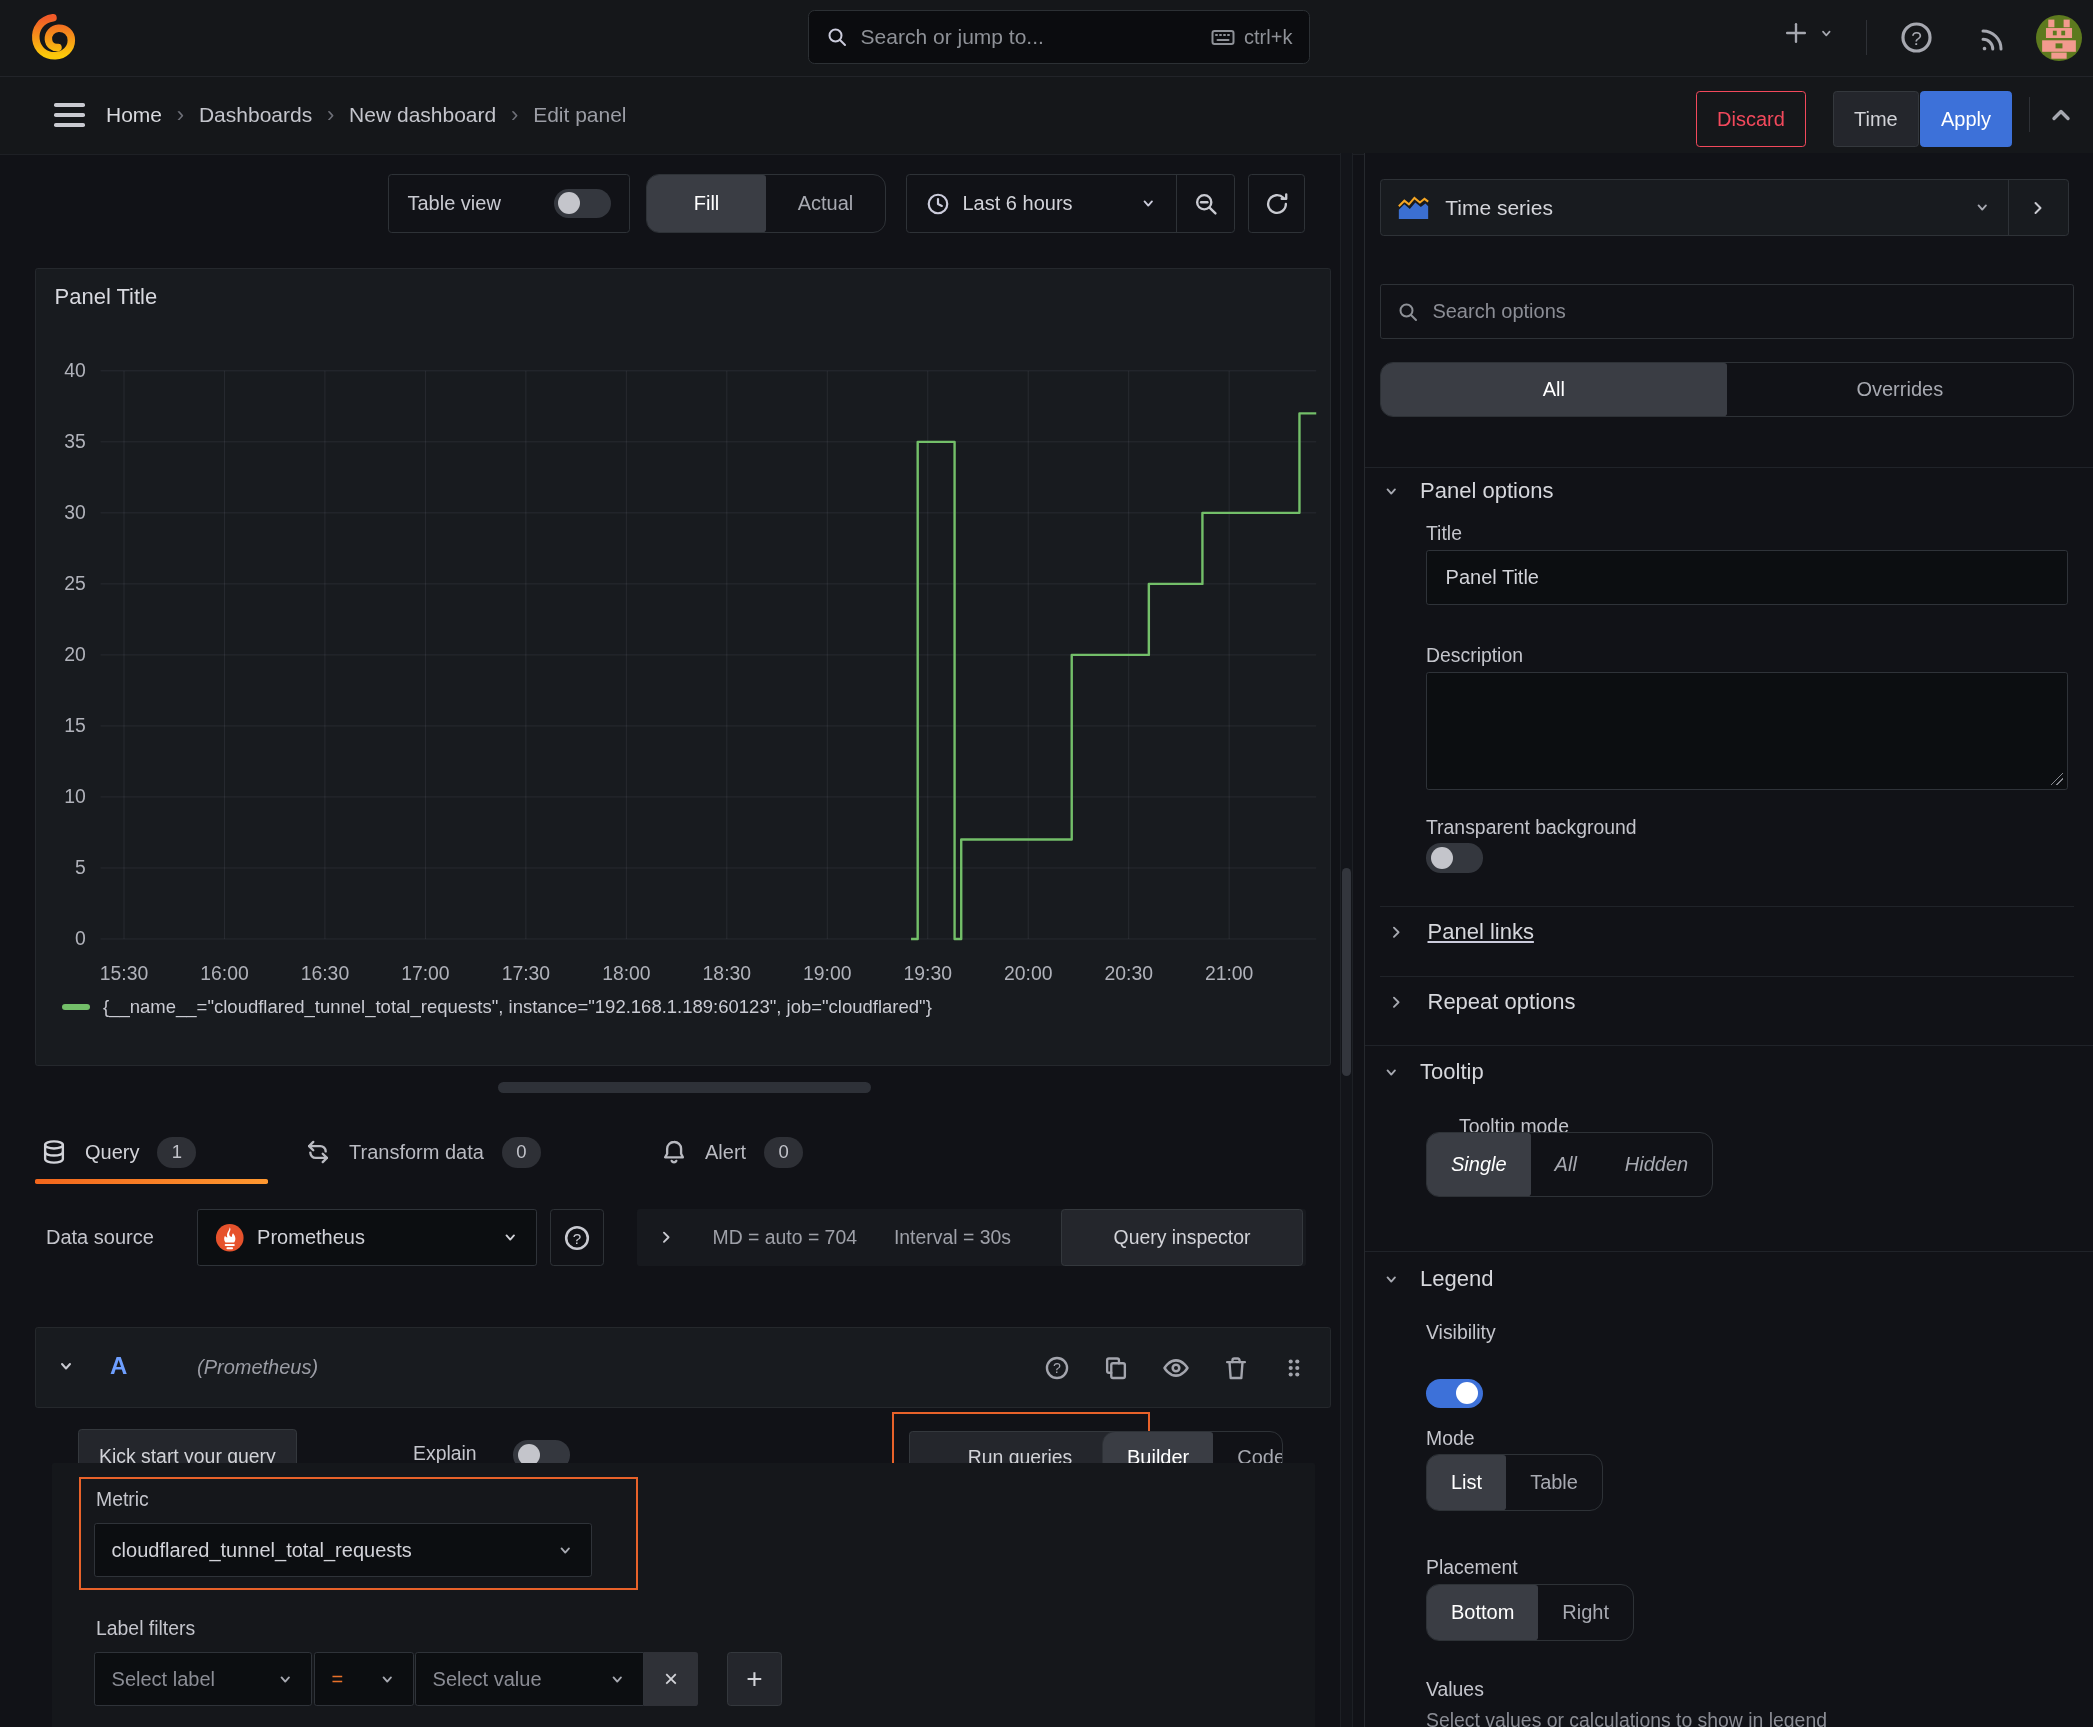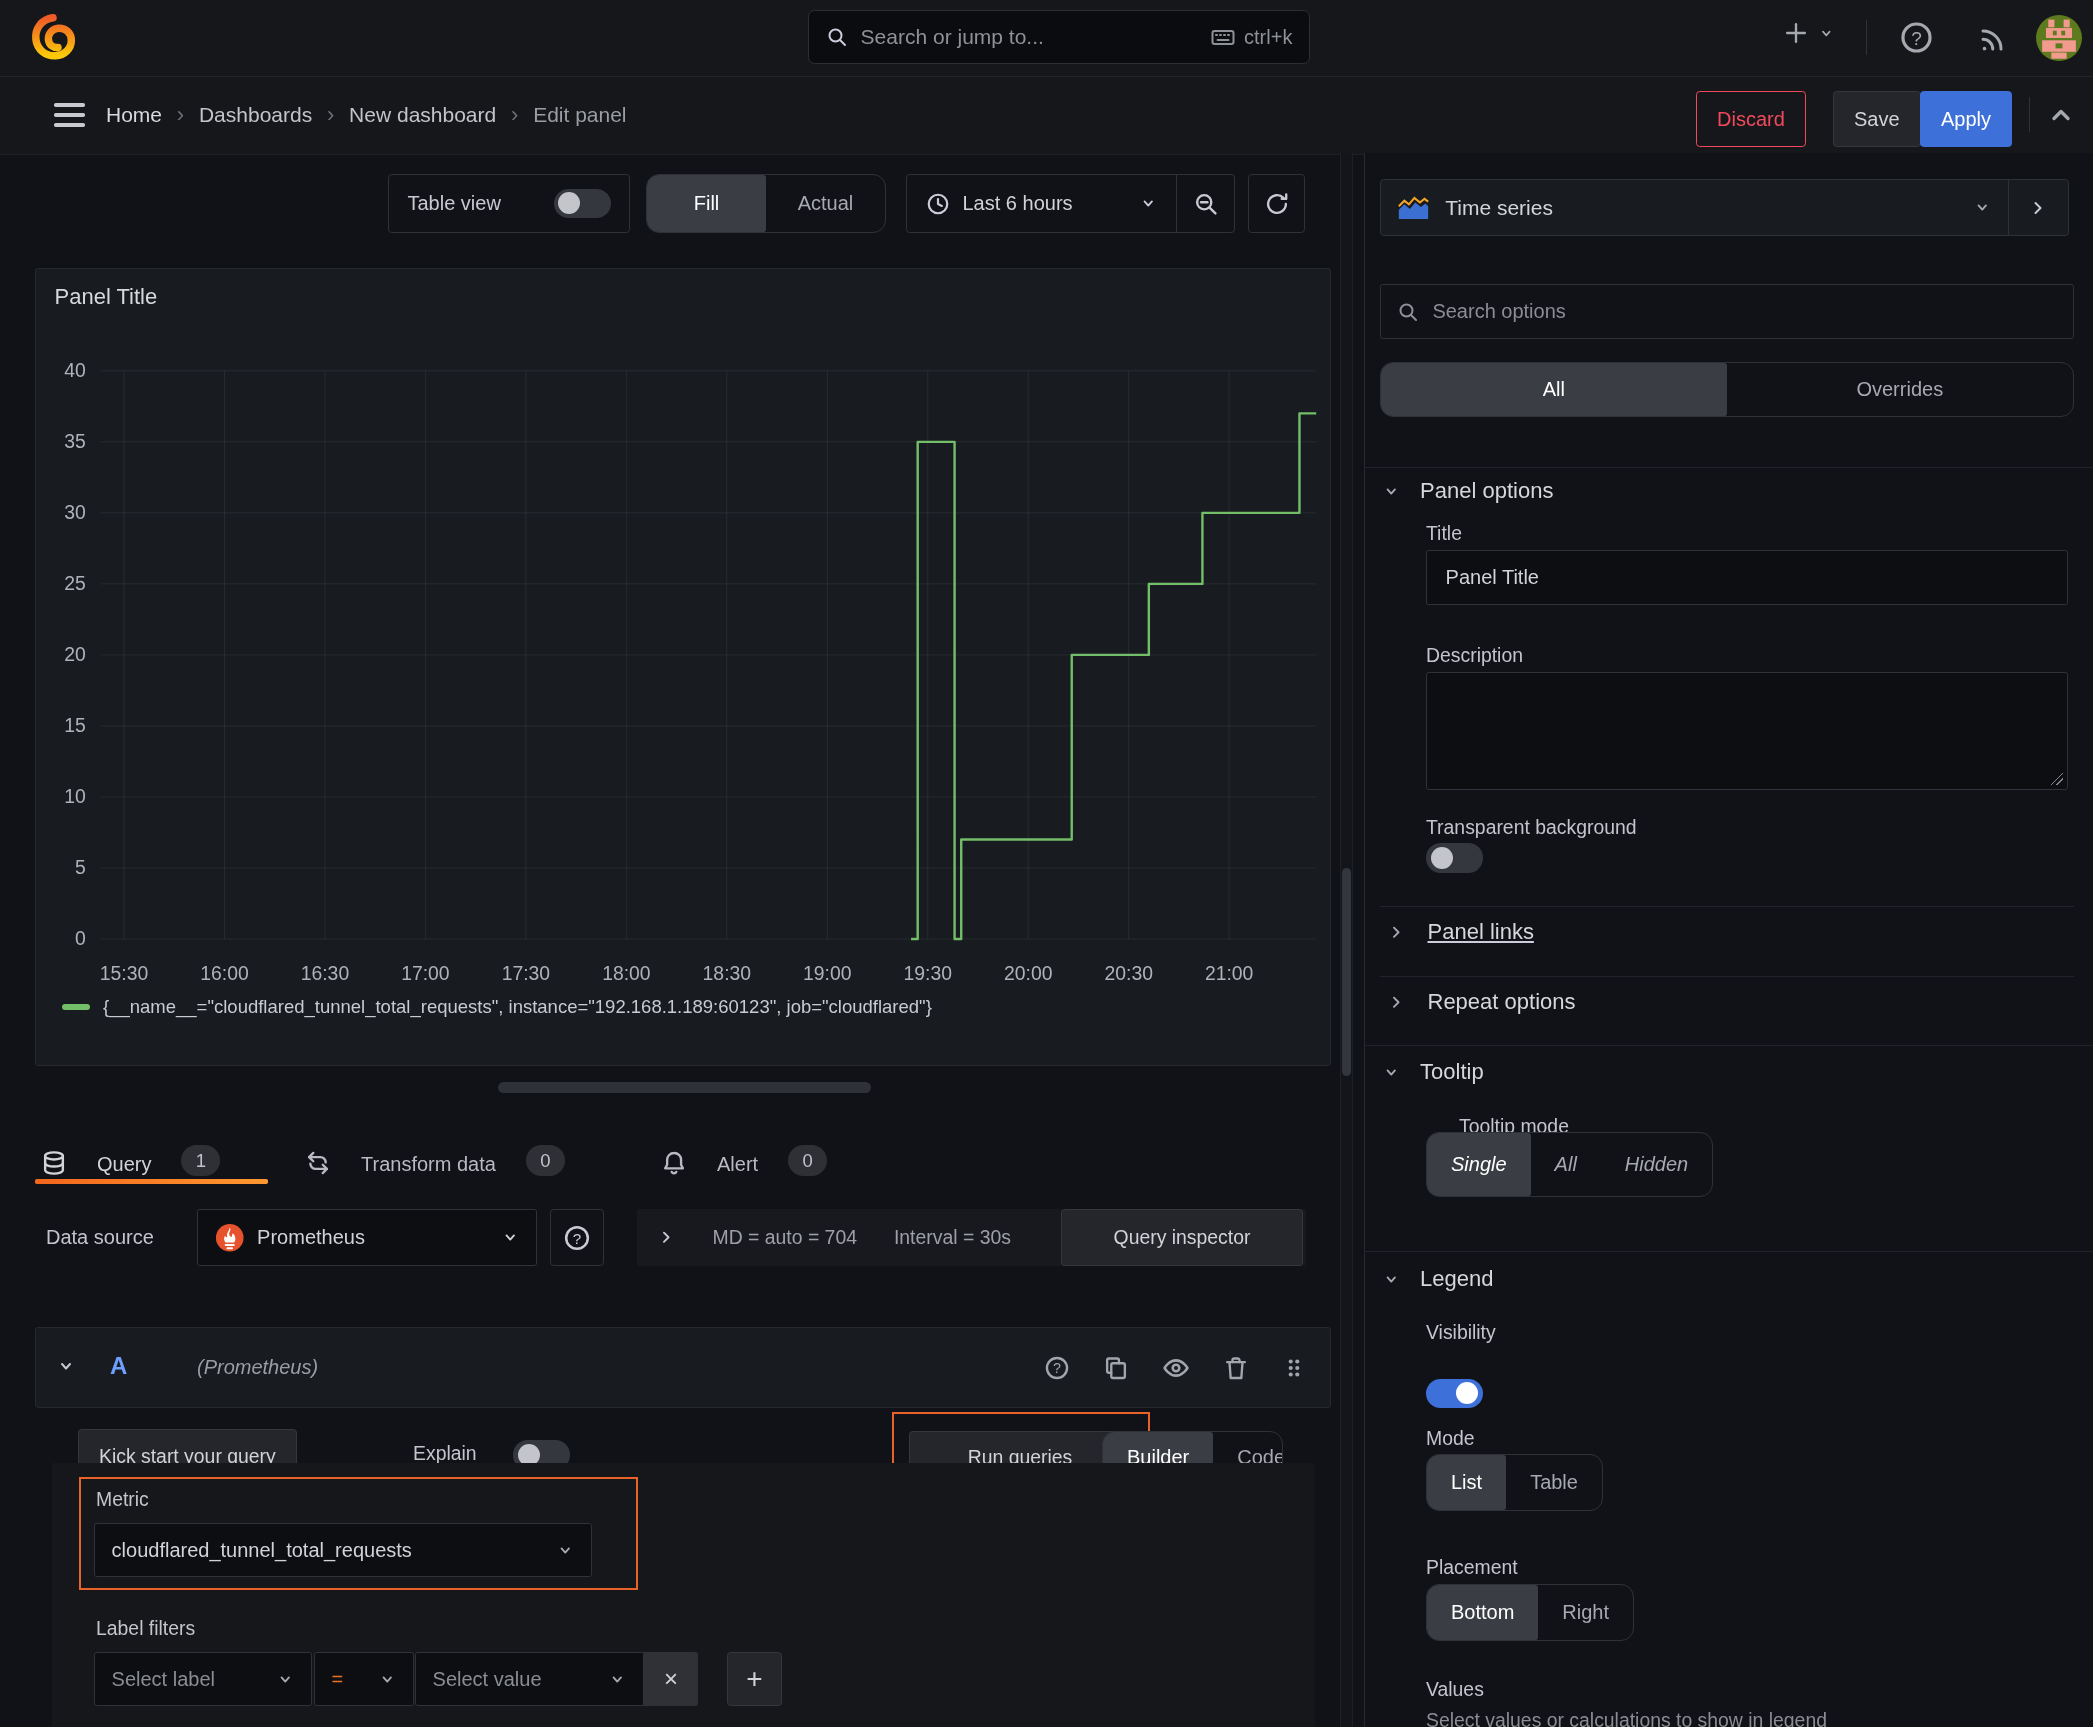--- a/index.html
+++ b/index.html
@@ -40,21 +40,21 @@
   .toggle .knob{position:absolute;width:22px;height:22px;border-radius:50%;background:#c4c5cb;top:3.7px;left:4.6px;}
   .toggle.on{background:#3d71d9;}
   .toggle.on .knob{left:auto;right:4.6px;background:#ffffff;}
   
   .panel{left:35px;top:268px;width:1296px;height:798px;background:#181b1f;border:0.9px solid #25282d;border-radius:2.8px;box-sizing:border-box;}
   .panel-title{position:absolute;left:18.5px;top:14.8px;font-size:22px;color:#d8d9df;}
   .legend-row{position:absolute;left:26px;top:727px;display:flex;align-items:center;gap:13px;}
   .legend-dash{width:28px;height:6.5px;border-radius:3.7px;background:#73bf69;flex:none;}
   .legend-text{font-size:18.5px;color:#c9cad2;}
   
-  .tab{display:flex;align-items:flex-end;gap:30px;color:#d2d3d9;font-size:20px;}
+  .tab{display:flex;align-items:center;gap:18px;color:#d2d3d9;font-size:20px;}
   .badge{min-width:39px;height:31px;border-radius:15.7px;background:#2e3036;color:#c2c3ca;font-size:18.5px;
          display:flex;align-items:center;justify-content:center;padding:0 9.2px;box-sizing:border-box;}
   .tab-underline{position:absolute;height:4.6px;background:linear-gradient(90deg,#f2661c,#ff9830);border-radius:1.8px;}
   
   .input{background:#0c0e11;border:0.9px solid #2f3339;border-radius:2.8px;box-sizing:border-box;
          display:flex;align-items:center;padding:0 16.6px;font-size:20px;color:#d2d3d9;gap:13px;}
   .input .ph{color:#8b8d95;}
   .input input{background:transparent;border:none;outline:none;color:#d2d3d9;font-size:20px;width:100%;
                font-family:"Liberation Sans",sans-serif;}
   .lbl{font-size:19.4px;color:#c4c5cc;}
@@ -158,21 +158,21 @@
     <div class="abs row crumb" style="left:106px;top:0;height:76px;">
       <span class="c-strong">Home</span>
       <span class="sep">›</span>
       <span class="c-mid">Dashboards</span>
       <span class="sep">›</span>
       <span class="c-mid">New dashboard</span>
       <span class="sep">›</span>
       <span class="c-dim">Edit panel</span>
     </div>
     <button class="abs btn btn-outline-red" style="left:1696px;top:14px;">Discard</button>
-    <button class="abs btn btn-dark" style="left:1833px;top:14px;">Save</button>
+    <button class="abs btn btn-dark" style="left:1833px;top:14px;">Time</button>
     <button class="abs btn btn-blue" style="left:1920px;top:14px;">Apply</button>
     <div class="abs vdiv" style="left:2029px;top:20px;height:35px;"></div>
     <div class="abs navicon" style="left:2047px;top:24px;">
       <svg class="icn" width="28" height="28" viewBox="0 0 20 20">
         <polyline points="5,12.5 10,7.5 15,12.5" stroke-width="2.4"></polyline>
       </svg>
     </div>
   </div>
 
   <div class="abs box" style="left:388px;top:174px;width:242px;height:59px;padding:0 18.5px;justify-content:space-between;">

